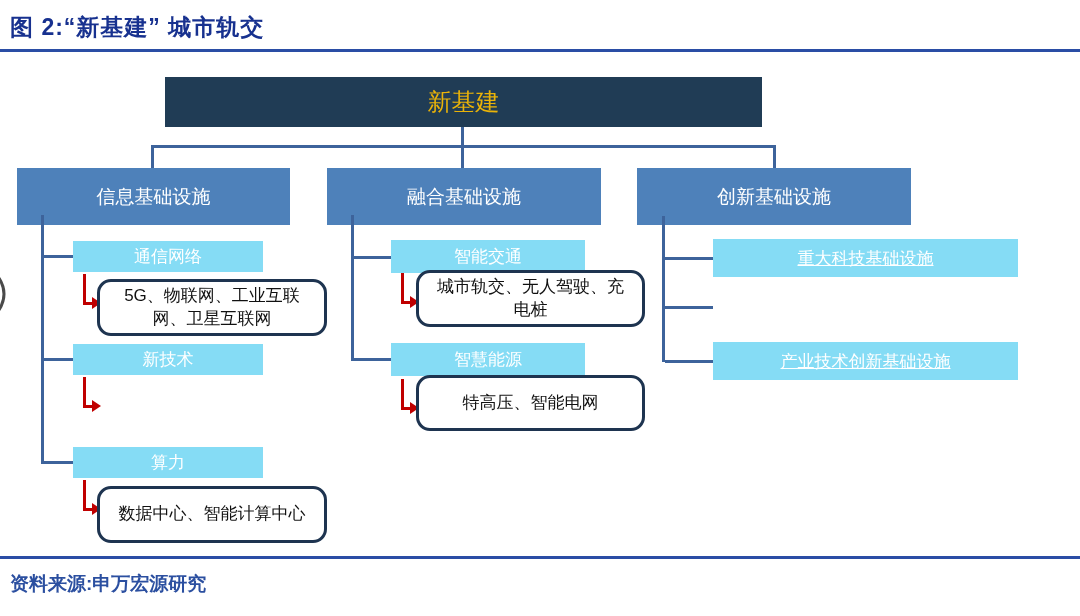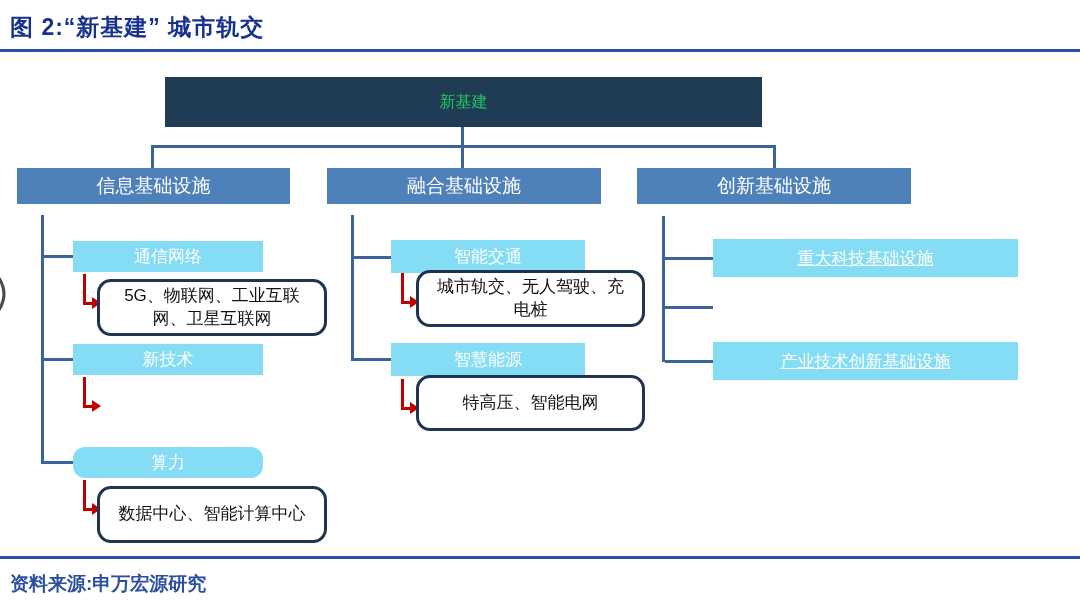--- a/index.html
+++ b/index.html
@@ -5,22 +5,22 @@
   html,body{margin:0;padding:0;background:#fff;}
   body{font-family:"Liberation Sans","DejaVu Sans",sans-serif;}
   #canvas{position:relative;width:1080px;height:616px;background:#ffffff;overflow:hidden;}
 
   .abs{position:absolute;}
 
   .fig-title{left:10px;top:12px;font-size:23px;font-weight:bold;color:#17318F;letter-spacing:1px;white-space:nowrap;}
   .title-rule{left:0;top:49px;width:1080px;height:3px;background:#2A4DA5;}
 
   .node{display:flex;align-items:center;justify-content:center;text-align:center;box-sizing:border-box;}
-  .root-node{left:165px;top:77px;width:597px;height:50px;background:#203C55;color:#22c55e;font-size:16px;}
-  .branch-node{top:168px;height:36px;background:#4E81BA;color:#fff;font-size:19px;}
+  .root-node{left:165px;top:77px;width:597px;height:50px;background:#203C55;color:#eab308;font-size:24px;}
+  .branch-node{top:168px;height:57px;background:#4E81BA;color:#fff;font-size:19px;}
   .branch-0{left:17px;width:273px;}
   .branch-1{left:327px;width:274px;}
   .branch-2{left:637px;width:274px;}
 
   .leaf-head{background:#85DCF5;color:#fff;font-size:17px;}
   .col1-head{left:73px;width:190px;height:31px;}
   .col2-head{left:391px;width:194px;height:33px;}
   .col3-head{left:713px;width:305px;height:38px;text-decoration:underline;}
 
   .leaf-detail{background:#fff;border:3px solid #1E3450;border-radius:14px;color:#111;font-size:17px;line-height:1.35;padding:2px 12px;}
@@ -74,21 +74,21 @@
     </div>
   <div class="abs node leaf-detail col1-detail" style="top:279px;">5G、物联网、工业互联网、卫星互联网</div>
 
   <div class="abs node leaf-head col1-head" style="top:344px;">新技术</div>
   <div class="rarrow" style="left:83px;top:377px;">
       <i class="rv"></i>
       <i class="rh"></i>
       <i class="rt"></i>
     </div>
 
-  <div class="abs node leaf-head col1-head" style="top:447px;border-radius:12px;">算力</div>
+  <div class="abs node leaf-head col1-head" style="top:447px;">算力</div>
   <div class="rarrow" style="left:83px;top:480px;">
       <i class="rv"></i>
       <i class="rh"></i>
       <i class="rt"></i>
     </div>
   <div class="abs node leaf-detail col1-detail" style="top:486px;">数据中心、智能计算中心</div>
 
   <div class="abs line" style="left:351px;top:215px;width:3px;height:146px;"></div>
   <div class="abs line" style="left:354px;top:256px;width:37px;height:3px;"></div>
   <div class="abs line" style="left:354px;top:358px;width:37px;height:3px;"></div>

